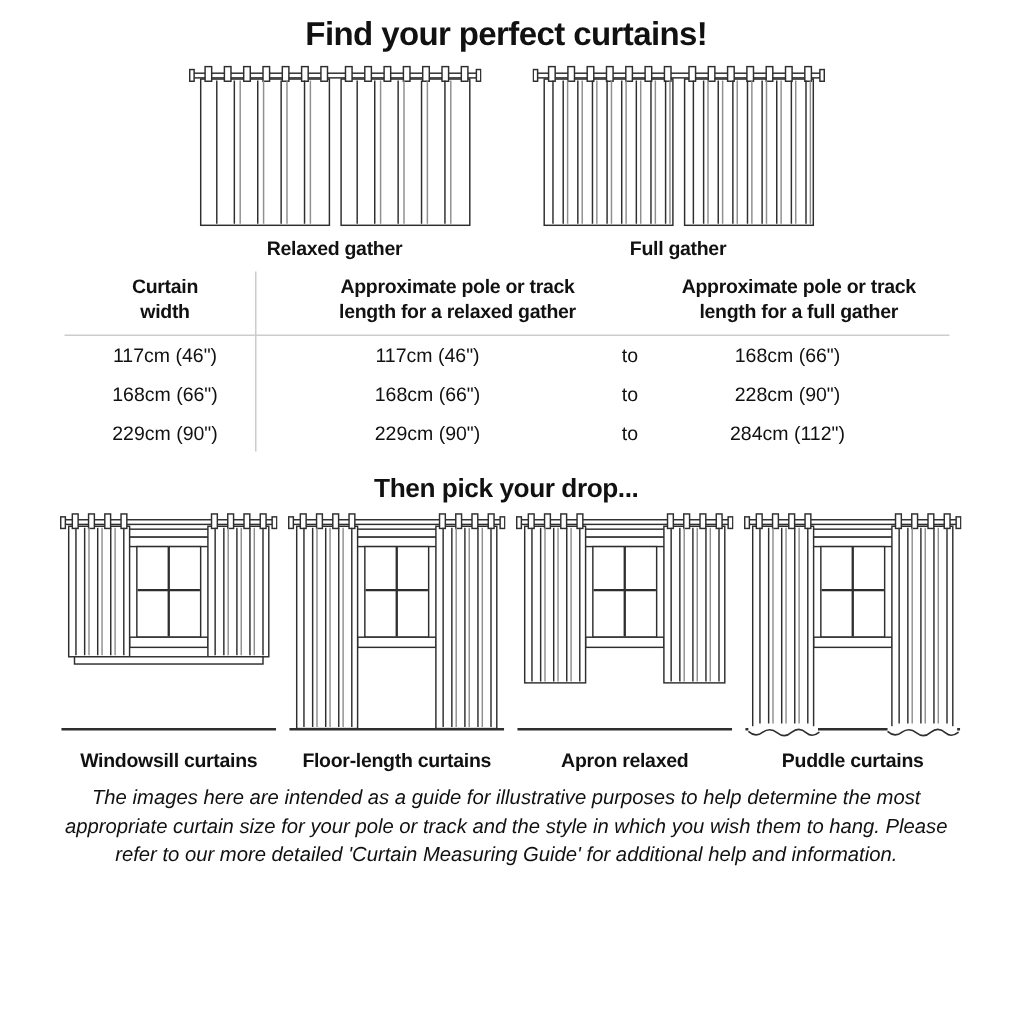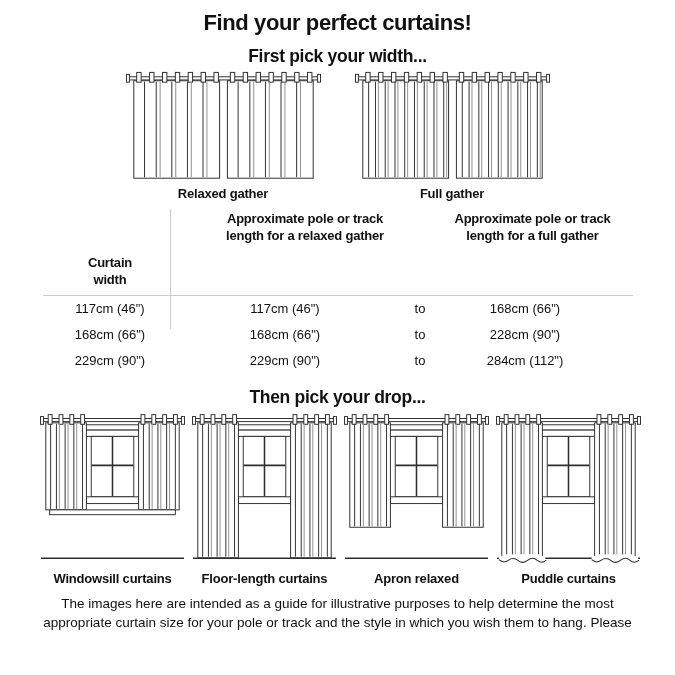--- a/index.html
+++ b/index.html
@@ -14,35 +14,34 @@
   .gather-row{gap:34px;margin-top:2px;}
   .drop-row{gap:7px;padding-left:6px;margin-top:3px;}
   figure{margin:0;}
   figure svg{display:block;}
   figcaption{font-weight:bold;font-size:13px;margin-top:0;letter-spacing:-0.2px;}
   .size-table{position:relative;width:590px;margin:10px auto 0;font-size:13px;}
   .vline{position:absolute;left:127px;top:-2px;height:120px;width:1px;background:var(--divider,#ccc);}
   .thead{display:grid;grid-template-columns:135px 255px 200px;border-bottom:1px solid var(--divider,#ccc);
          padding-bottom:6px;font-weight:bold;line-height:1.3;letter-spacing:-0.2px;}
   .th span{display:block;margin:0 auto;}
-  .th1 span{max-width:62px;margin-top:44px;}
+  .th1 span{max-width:62px;}
   .th2 span{max-width:180px;}
   .th3 span{max-width:185px;}
   .trow{display:grid;grid-template-columns:135px 215px 55px 185px;height:26px;align-items:center;}
   .td3{padding-right:30px;}
-  .footer{font-size:13.5px;line-height:1.42;max-width:608px;margin:8px auto 0;}
+  .footer{font-size:13.5px;line-height:1.42;max-width:608px;margin:8px auto 0;font-style:italic;}
 </style>
 </head>
 <body>
 
 <div class="page">
 
   <h1>Find your perfect curtains!</h1>
 
-  <h2>First pick your width...</h2>
 
   <div class="figrow gather-row">
     <figure>
       <svg width="195" height="117" viewBox="0 0 200 120">
           <rect x="2" y="8" width="196" height="3.2" fill="#fff" stroke="#2e2e2e" stroke-width="1"></rect>
           <rect x="0.5" y="5.5" width="3" height="8" fill="#fff" stroke="#2e2e2e" stroke-width="1"></rect>
           <rect x="196.5" y="5.5" width="3" height="8" fill="#fff" stroke="#2e2e2e" stroke-width="1"></rect>
           <rect x="8" y="12" width="88" height="100" fill="#fff" stroke="#2e2e2e" stroke-width="1"></rect>
           <rect x="11" y="3.5" width="4.5" height="10" fill="#fff" stroke="#2e2e2e" stroke-width="1"></rect>
           <rect x="24.2" y="3.5" width="4.5" height="10" fill="#fff" stroke="#2e2e2e" stroke-width="1"></rect>

